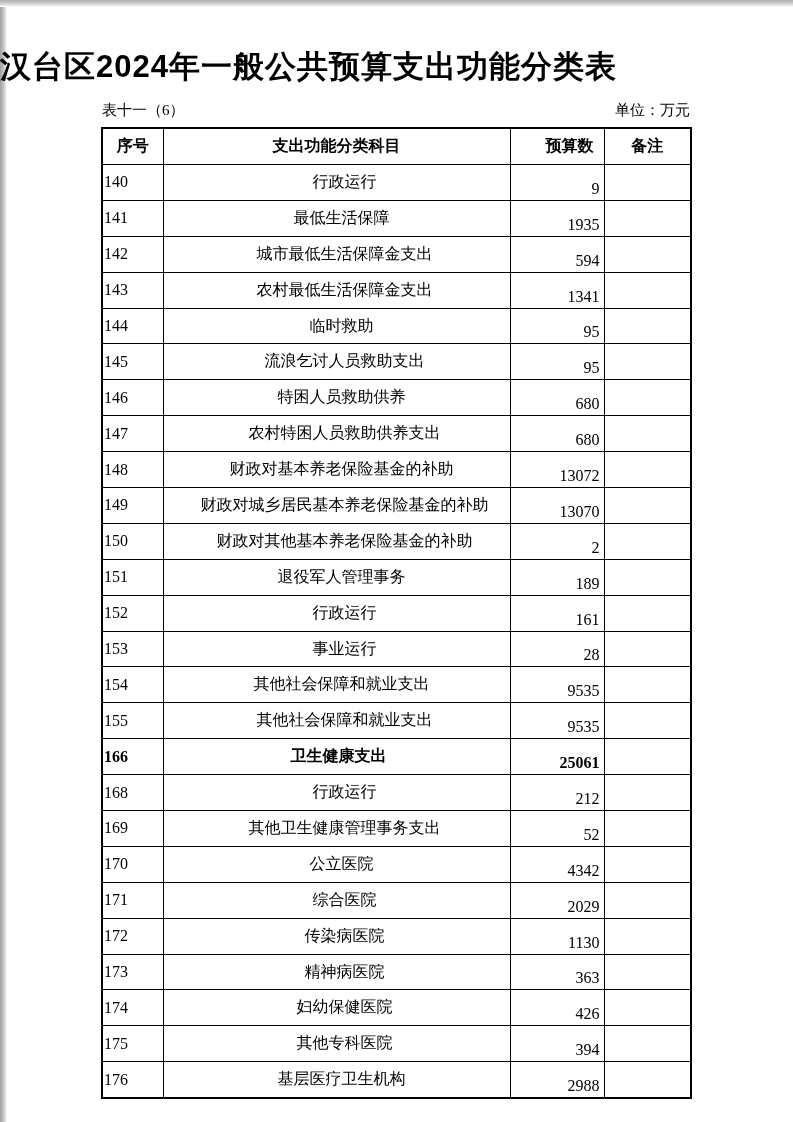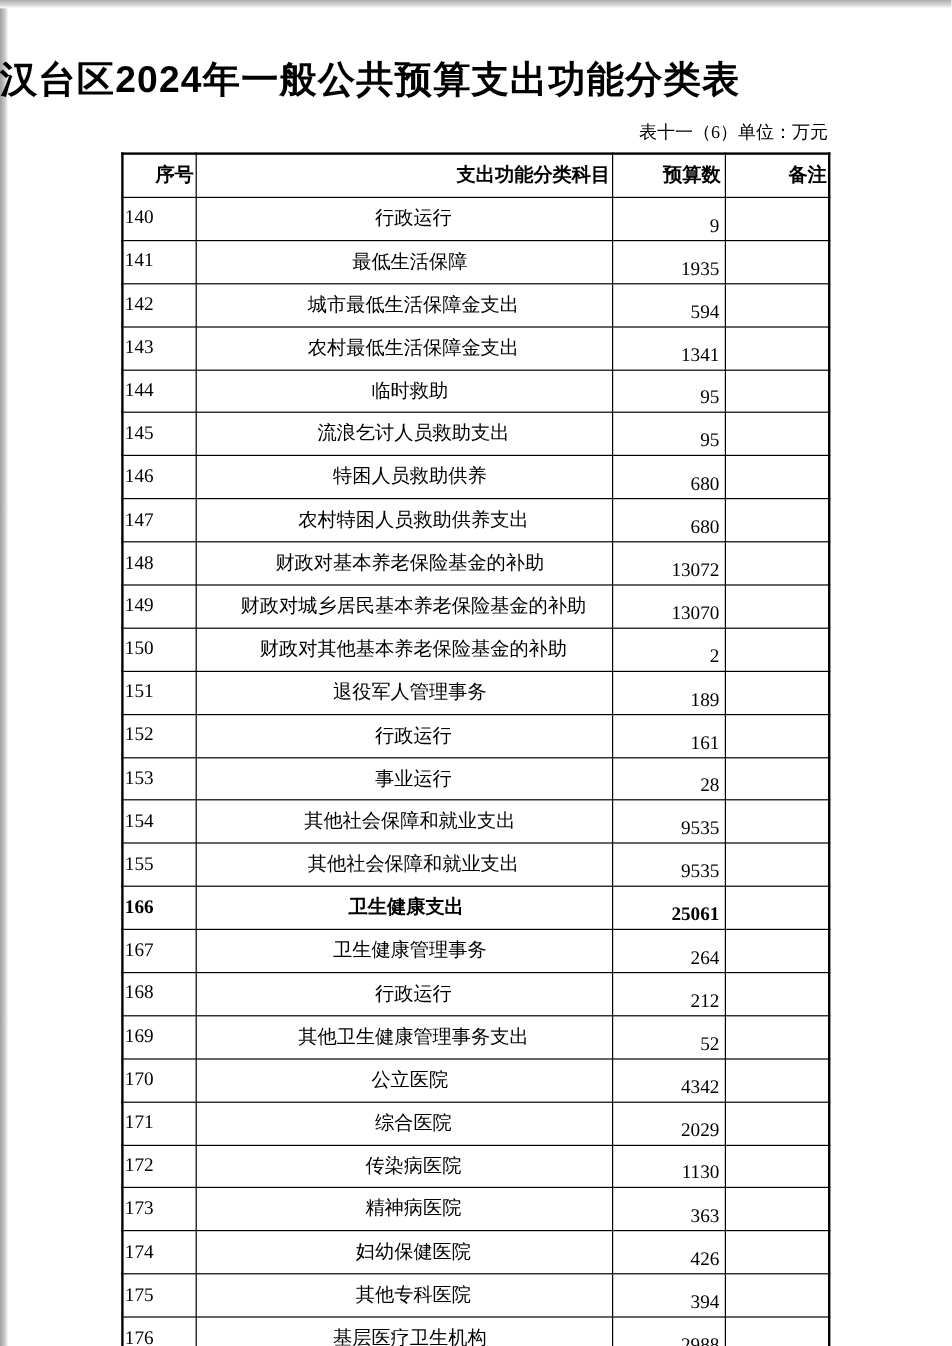--- a/index.html
+++ b/index.html
@@ -23,21 +23,21 @@
   .doc-title{
     position:absolute;left:0;top:46px;width:793px;
     font-family:"Liberation Sans","DejaVu Sans",sans-serif;
     font-weight:bold;
     font-size:31px;
     letter-spacing:1px;
     white-space:nowrap;
   }
   .sub-row{
     position:absolute;left:102px;top:101px;width:588px;
-    display:flex;justify-content:flex-end;align-items:flex-end;
+    display:flex;justify-content:space-between;align-items:flex-end;
     font-size:15px;
   }
   table.budget{
     position:absolute;left:101px;top:127px;
     width:589px;
     border-collapse:collapse;
     table-layout:fixed;
     border:2px solid #000;
   }
   table.budget th, table.budget td{
@@ -45,21 +45,21 @@
     border-top-width:1.5px;
     border-bottom-width:1.5px;
     font-size:16px;
     overflow:hidden;
     white-space:nowrap;
   }
   table.budget th{
     height:33px;
     font-family:"Liberation Sans","DejaVu Sans",sans-serif;
     font-weight:600;
-    text-align:right;
+    text-align:center;
     vertical-align:middle;
     margin-left:48px;
   }
   th.th-budget{text-align:right;padding-right:3px;padding-left:28px;}
   table.budget td{height:32.9px;}
   td.cell-no{text-align:left;vertical-align:middle;}
   td.cell-subject{vertical-align:middle;text-align:center;}
   td.cell-subject.indent-0{padding-left:5px;}
   td.cell-subject.indent-1{padding-left:11px;}
   td.cell-subject.indent-2{padding-left:17px;}
@@ -196,26 +196,20 @@
     <td class="cell-budget">9535</td>
     <td class="cell-note"></td>
   </tr>
       <tr class="bold-row">
     <td class="cell-no">166</td>
     <td class="cell-subject indent-0">卫生健康支出</td>
     <td class="cell-budget">25061</td>
     <td class="cell-note"></td>
   </tr>
       <tr>
-    <td class="cell-no">167</td>
-    <td class="cell-subject indent-1">卫生健康管理事务</td>
-    <td class="cell-budget">264</td>
-    <td class="cell-note"></td>
-  </tr>
-      <tr>
     <td class="cell-no">168</td>
     <td class="cell-subject indent-2">行政运行</td>
     <td class="cell-budget">212</td>
     <td class="cell-note"></td>
   </tr>
       <tr>
     <td class="cell-no">169</td>
     <td class="cell-subject indent-2">其他卫生健康管理事务支出</td>
     <td class="cell-budget">52</td>
     <td class="cell-note"></td>

